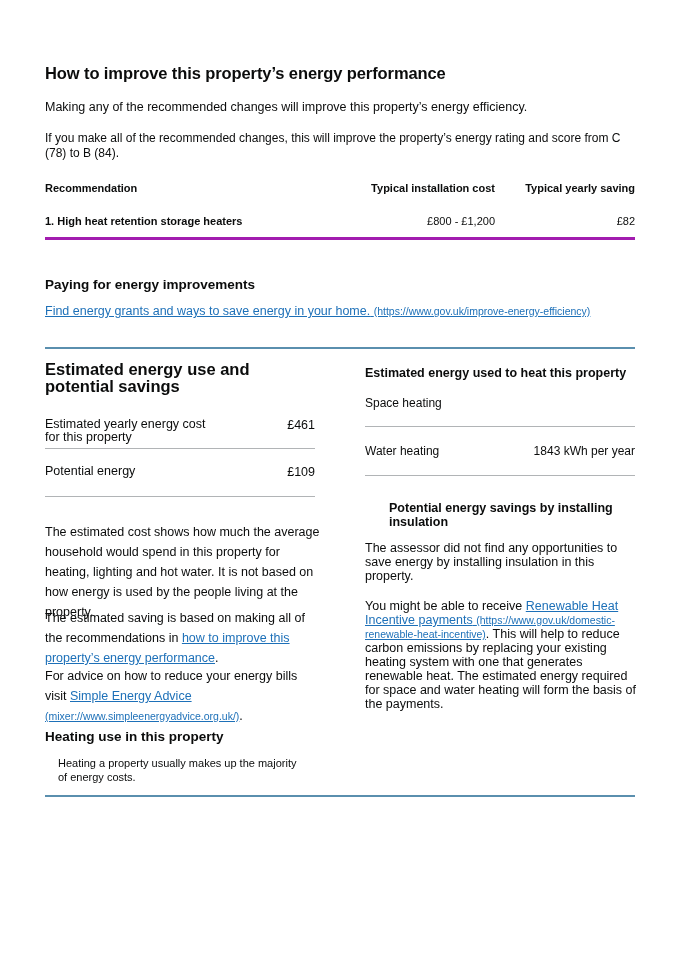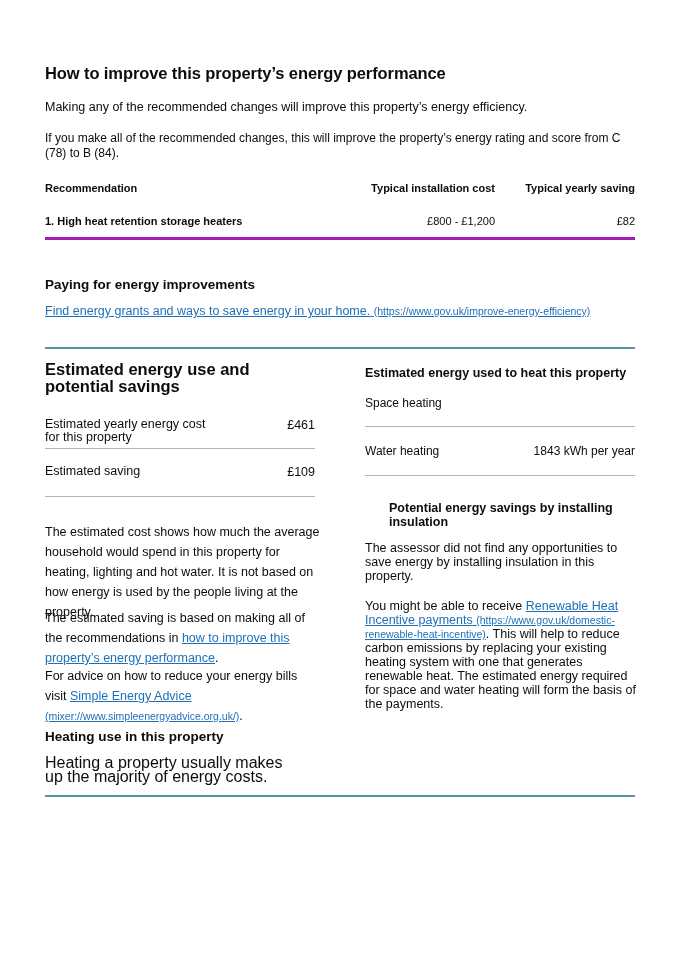--- a/index.html
+++ b/index.html
@@ -38,21 +38,21 @@
     .lt { position: absolute; left: 45px; width: 275px; font-size: 12.5px; line-height: 20px; }
 
     
     .h3r { position: absolute; left: 365px; top: 366px; font-size: 12.5px; font-weight: bold; }
     .kv-right { position: absolute; left: 365px; width: 270px; font-size: 12px; }
     .kv-right .row { display: flex; justify-content: space-between; border-bottom: 1px solid #b1b4b6; }
     .h3r2 { position: absolute; left: 365px; top: 501px; width: 260px; font-size: 12.5px; font-weight: bold; line-height: 14px; margin-left: 24px; }
     .rt { position: absolute; left: 365px; width: 272px; font-size: 12.5px; line-height: 14px; }
 
     .h-heating { position: absolute; left: 45px; top: 729px; font-size: 13.5px; font-weight: bold; }
-    .p-heating { position: absolute; left: 45px; top: 756px; width: 240px; font-size: 16px; line-height: 14px; }
+    .p-heating { position: absolute; left: 58px; top: 756px; width: 240px; font-size: 11px; line-height: 14px; }
   </style>
 </head>
 <body>
 
 <h1 class="h1">How to improve this property’s energy performance</h1>
 <p class="p1">Making any of the recommended changes will improve this property’s energy efficiency.</p>
 <p class="p2">If you make all of the recommended changes, this will improve the property’s energy rating and score from C (78) to B (84).</p>
 
 <table class="rec-table">
   <thead>
@@ -79,21 +79,21 @@
 <div class="rule-blue" style="top:347px"></div>
 
 <h2 class="h2">Estimated energy use and potential savings</h2>
 
 <div class="kv-left" style="top:418px">
   <div class="row" style="height:31px">
     <span class="k">Estimated yearly energy cost for this property</span>
     <span>£461</span>
   </div>
   <div class="row" style="height:48px; padding-top:16px">
-    <span class="k">Estimated saving</span>
+    <span class="k">Potential energy</span>
     <span>£109</span>
   </div>
 </div>
 
 <p class="lt" style="top:522px">The estimated cost shows how much the average household would spend in this property for heating, lighting and hot water. It is not based on how energy is used by the people living at the property.</p>
 
 <p class="lt" style="top:608px">
   <span>The estimated saving is based on making all of the recommendations in </span><a href="#">how to improve this property’s energy performance</a><span>.</span>
 </p>
 

